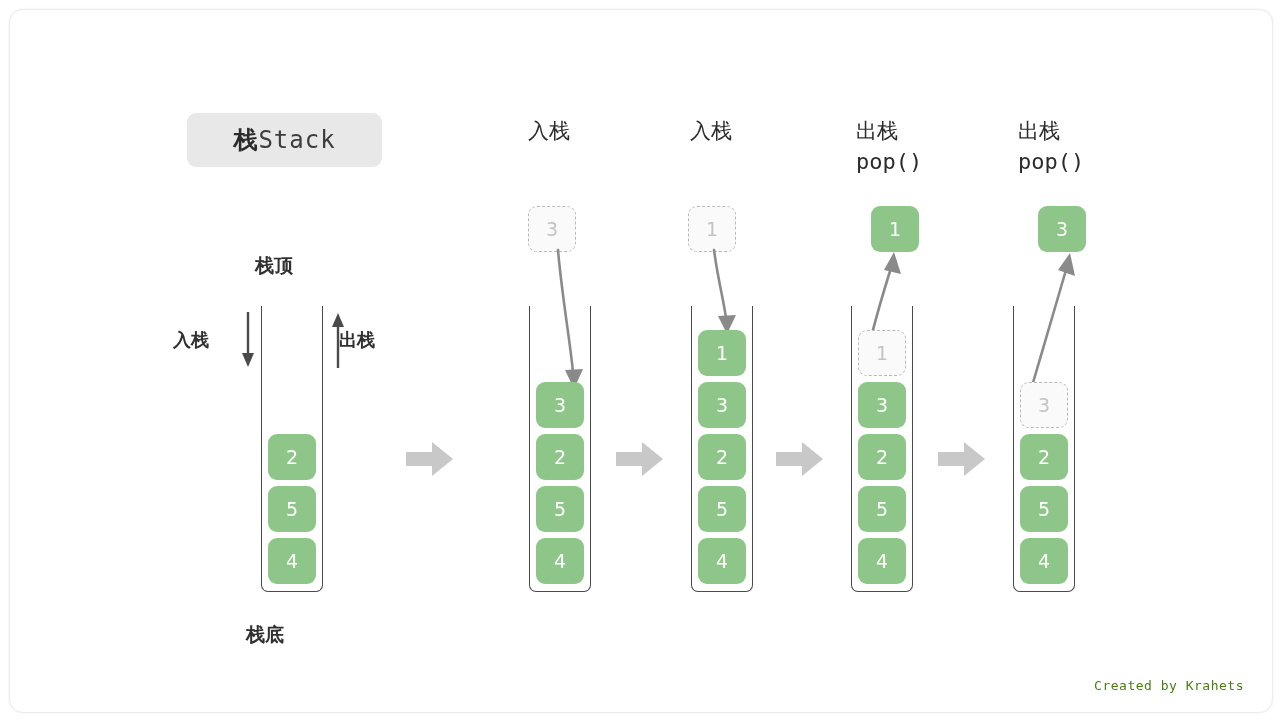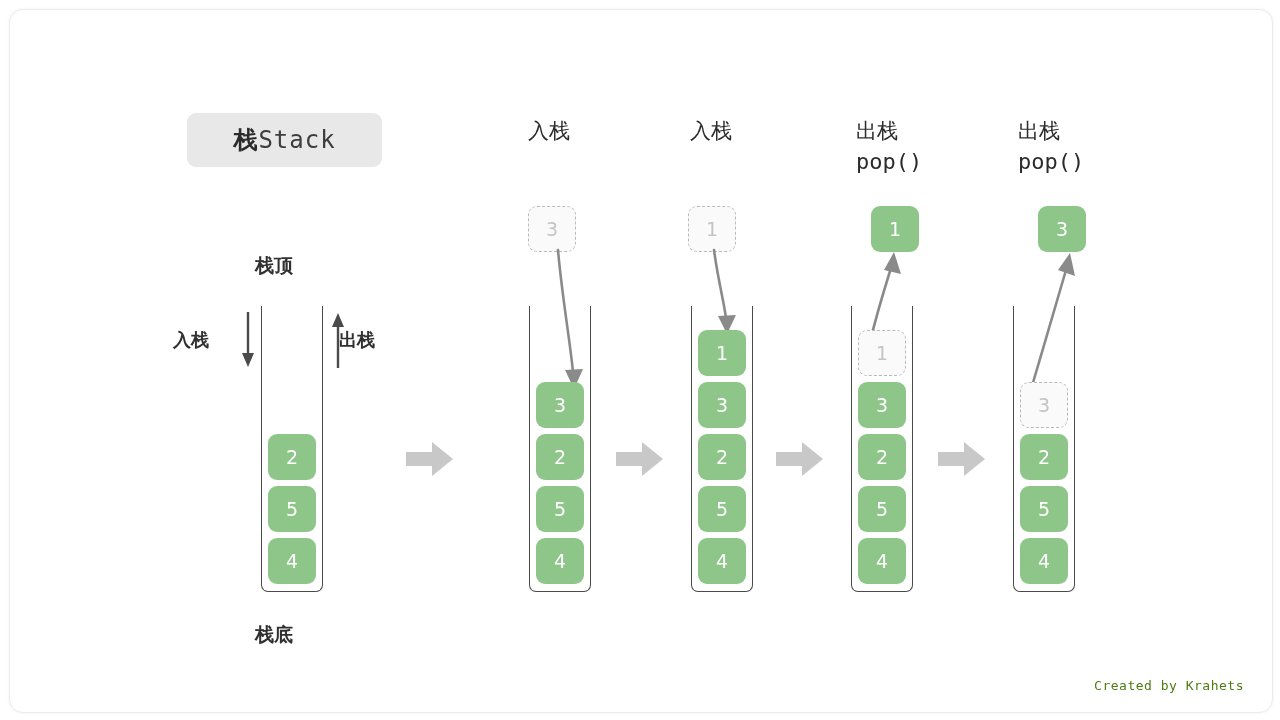--- a/index.html
+++ b/index.html
@@ -51,21 +51,21 @@
 
   
   .cn-bold {
     position: absolute;
     font-size: 19px;
     font-weight: bold;
     color: #303030;
     white-space: nowrap;
   }
   #label-top   { left: 245px; top: 243px; }
-  #label-bottom{ left: 245px; top: 612px; }
+  #label-bottom{ left: 236px; top: 612px; }
   #label-push-side { left: 163px; top: 318px; font-size: 18px;}
   #label-pop-side  { left: 329px; top: 318px; font-size: 18px;}
 
   
   .step-head {
     position: absolute;
     width: 170px;
     text-align: left;
     white-space: nowrap;
   }

